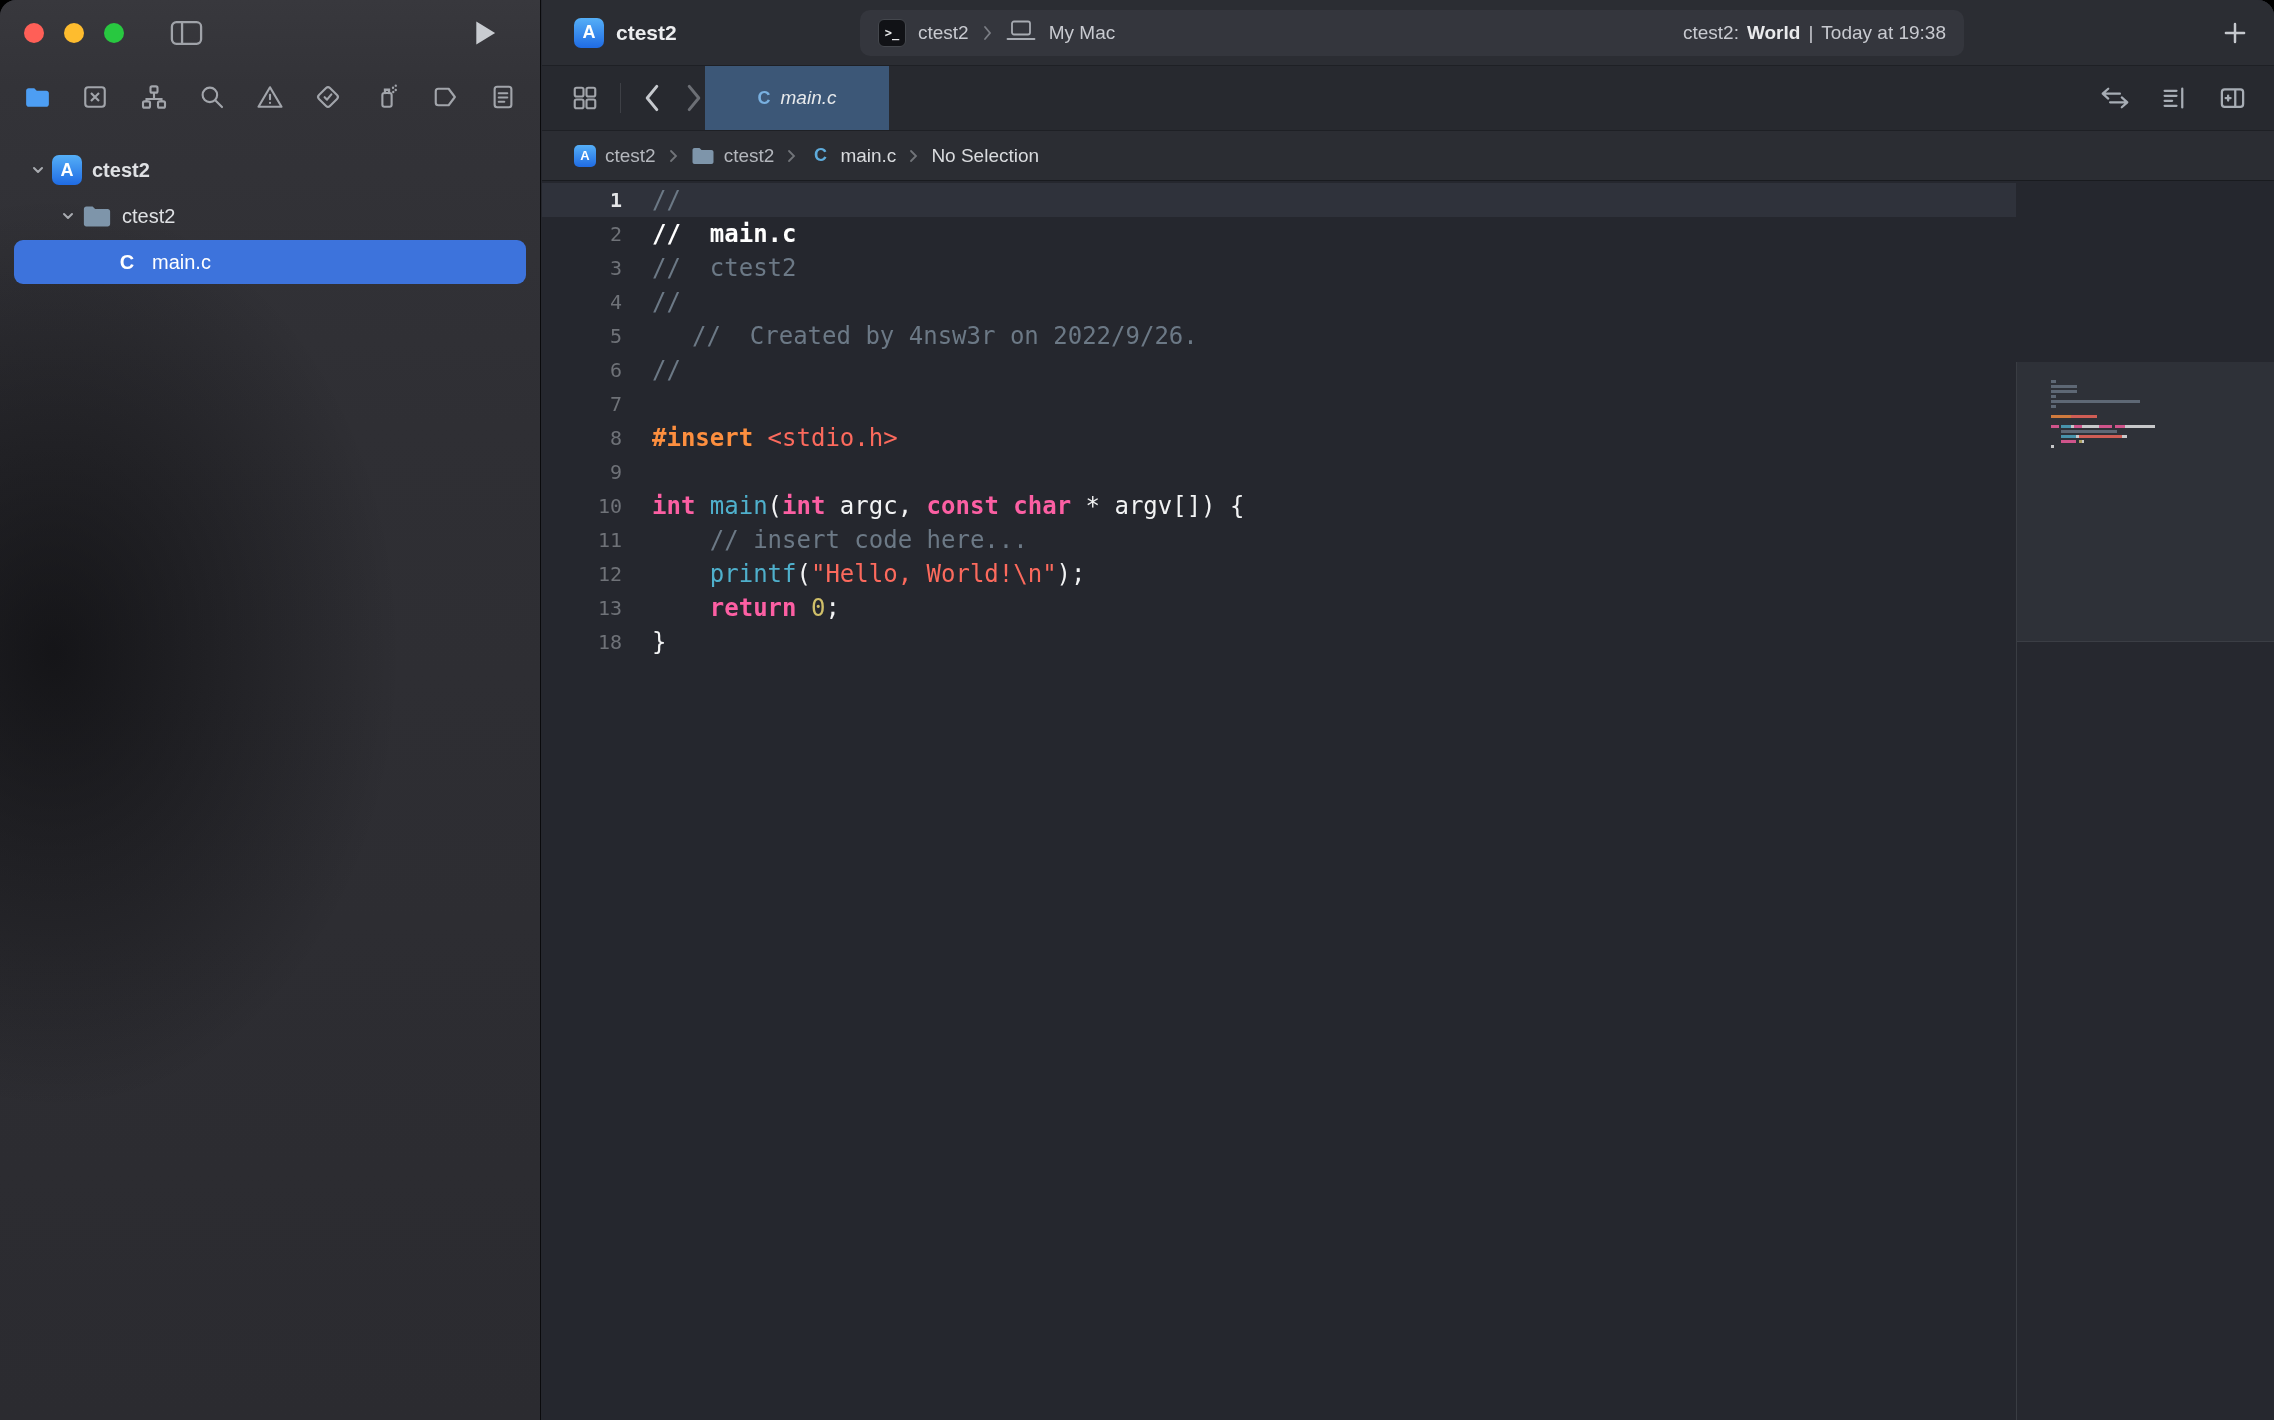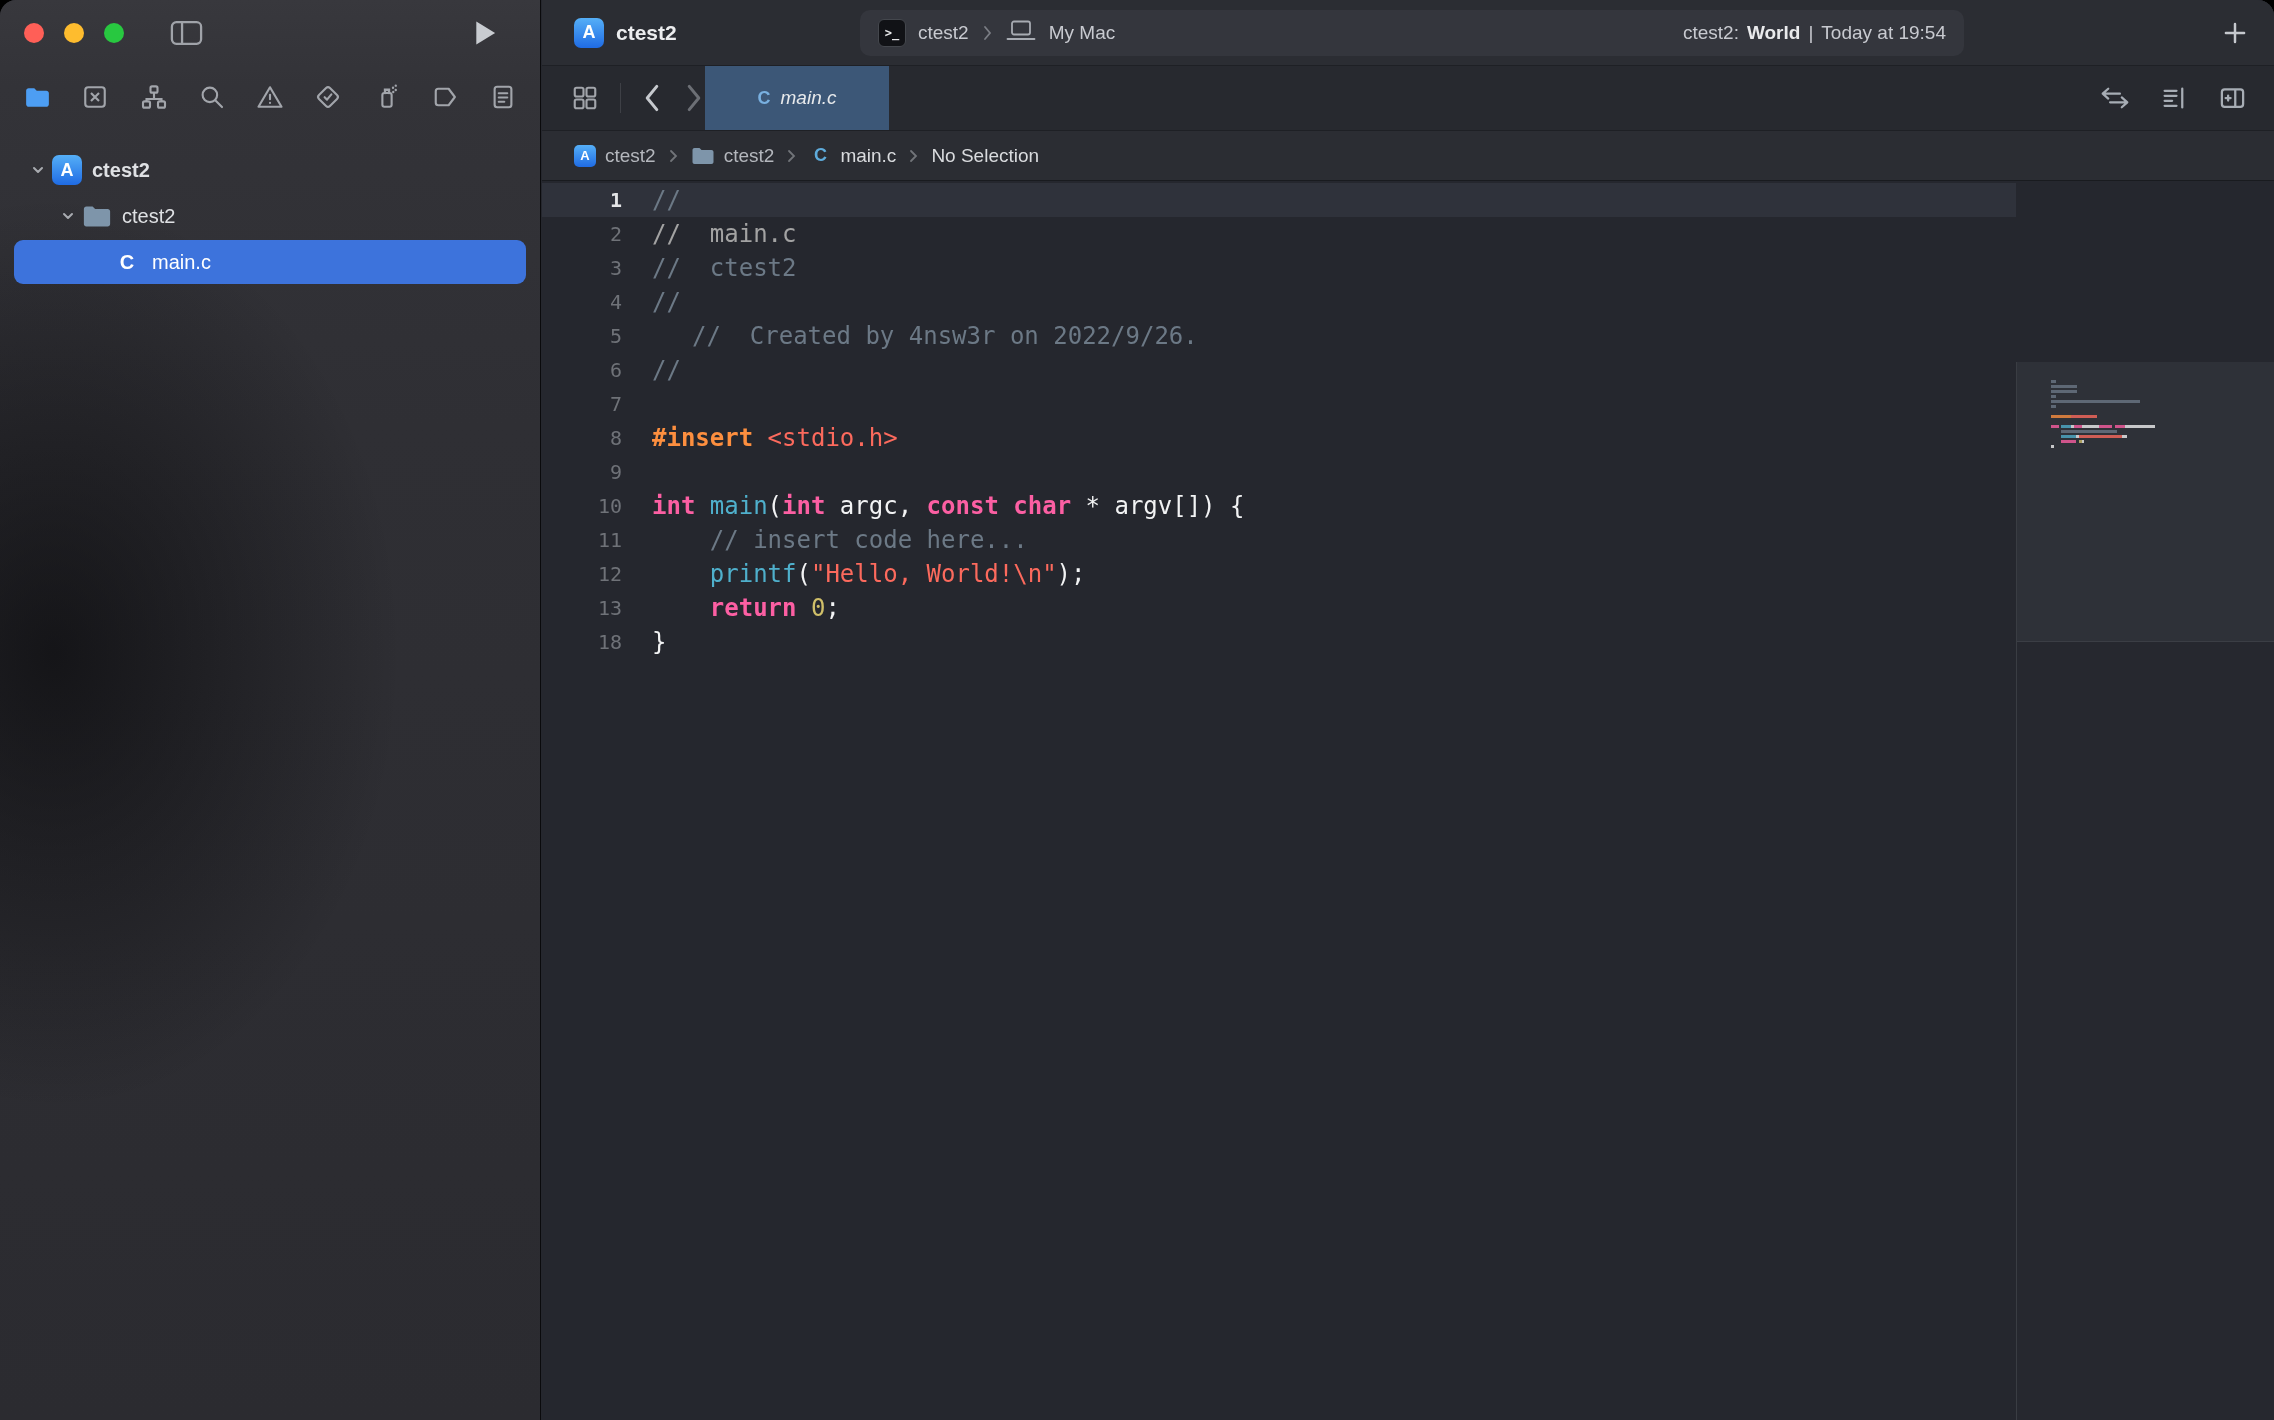--- a/index.html
+++ b/index.html
@@ -218,21 +218,21 @@
                 <rect x="7" y="1.5" width="18" height="13" rx="2"></rect>
                 <path d="M2.5 19h27" stroke-linecap="round"></path>
               </svg>
           </span>
           <span>My Mac</span>
         </div>
         <div class="status">
           <span>ctest2:</span>
           <b>World</b>
           <span>|</span>
-          <span>Today at 19:54</span>
+          <span>Today at 19:38</span>
         </div>
       </div>
       <span class="toolbar-plus icon-btn">
         <svg width="26" height="26" viewBox="0 0 20 20" fill="none" stroke="#C6C9CE" stroke-width="1.9" stroke-linecap="round">
             <path d="M10 3v14M3 10h14"></path>
           </svg>
       </span>
     </div>
 
     <div class="tabbar">
@@ -318,21 +318,21 @@
           </svg>
         </span>
         <span class="jb-item light">
           <span class="jb-label">No Selection</span>
         </span>
       </div>
 
     <div class="editor-region">
       <div class="code-area" id="editor">
           <div class="code-line current"><span class="line-num">1</span><span class="line-code"><span class="tok-comment" style="color: rgb(108, 121, 134);">//</span></span></div>
-          <div class="code-line"><span class="line-num">2</span><span class="line-code"><span class="tok-comment" style="color: #a3a3a3;">//  main.c</span></span></div>
+          <div class="code-line"><span class="line-num">2</span><span class="line-code"><span class="tok-comment" style="color: #ffffff; font-weight: bold;">//  main.c</span></span></div>
           <div class="code-line"><span class="line-num">3</span><span class="line-code"><span class="tok-comment" style="color: rgb(108, 121, 134);">//  ctest2</span></span></div>
           <div class="code-line"><span class="line-num">4</span><span class="line-code"><span class="tok-comment" style="color: rgb(108, 121, 134);">//</span></span></div>
           <div class="code-line"><span class="line-num">5</span><span class="line-code"><span class="tok-comment" style="color: rgb(108, 121, 134); margin-left: 40px;">//  Created by 4nsw3r on 2022/9/26.</span></span></div>
           <div class="code-line"><span class="line-num">6</span><span class="line-code"><span class="tok-comment" style="color: rgb(108, 121, 134);">//</span></span></div>
           <div class="code-line"><span class="line-num">7</span><span class="line-code"></span></div>
           <div class="code-line"><span class="line-num">8</span><span class="line-code"><span class="tok-preproc" style="color: rgb(253, 143, 63);">#insert</span><span class="tok-string" style="color: rgb(252, 106, 93);"> &lt;stdio.h&gt;</span></span></div>
           <div class="code-line"><span class="line-num">9</span><span class="line-code"></span></div>
           <div class="code-line"><span class="line-num">10</span><span class="line-code"><span class="tok-keyword" style="color: rgb(252, 95, 163);">int</span><span class="tok-plain" style="color: rgb(242, 243, 244);"> </span><span class="tok-function" style="color: rgb(79, 176, 204);">main</span><span class="tok-plain" style="color: rgb(242, 243, 244);">(</span><span class="tok-keyword" style="color: rgb(252, 95, 163);">int</span><span class="tok-plain" style="color: rgb(242, 243, 244);"> argc, </span><span class="tok-keyword" style="color: rgb(252, 95, 163);">const</span><span class="tok-plain" style="color: rgb(242, 243, 244);"> </span><span class="tok-keyword" style="color: rgb(252, 95, 163);">char</span><span class="tok-plain" style="color: rgb(242, 243, 244);"> * argv[]) {</span></span></div>
           <div class="code-line"><span class="line-num">11</span><span class="line-code"><span class="tok-plain" style="color: rgb(242, 243, 244);">    </span><span class="tok-comment" style="color: rgb(108, 121, 134);">// insert code here...</span></span></div>
           <div class="code-line"><span class="line-num">12</span><span class="line-code"><span class="tok-plain" style="color: rgb(242, 243, 244);">    </span><span class="tok-function" style="color: rgb(79, 176, 204);">printf</span><span class="tok-plain" style="color: rgb(242, 243, 244);">(</span><span class="tok-string" style="color: rgb(252, 106, 93);">"Hello, World!\n"</span><span class="tok-plain" style="color: rgb(242, 243, 244);">);</span></span></div>

